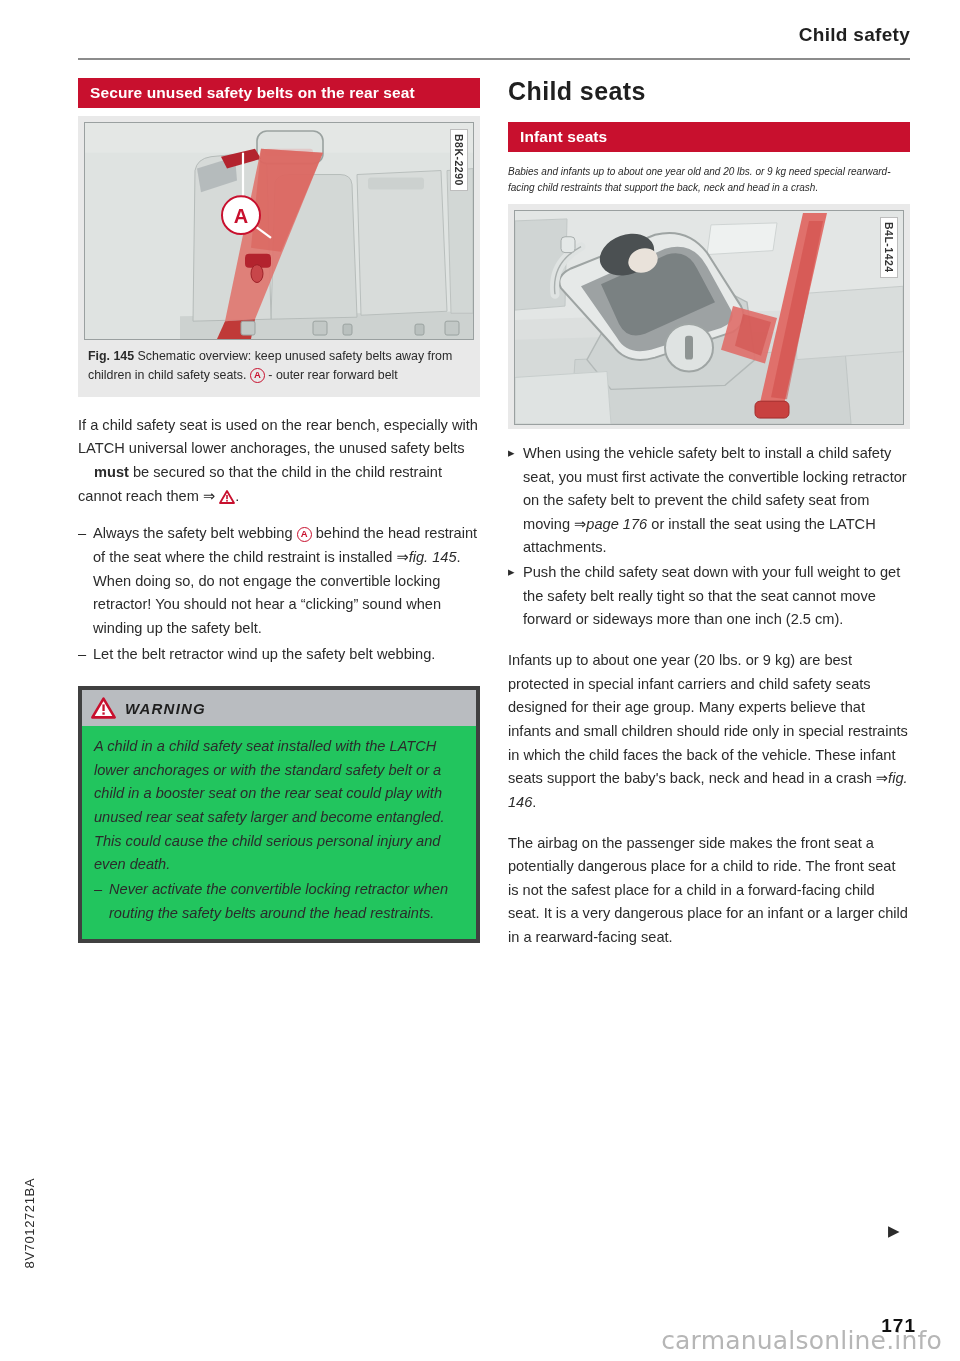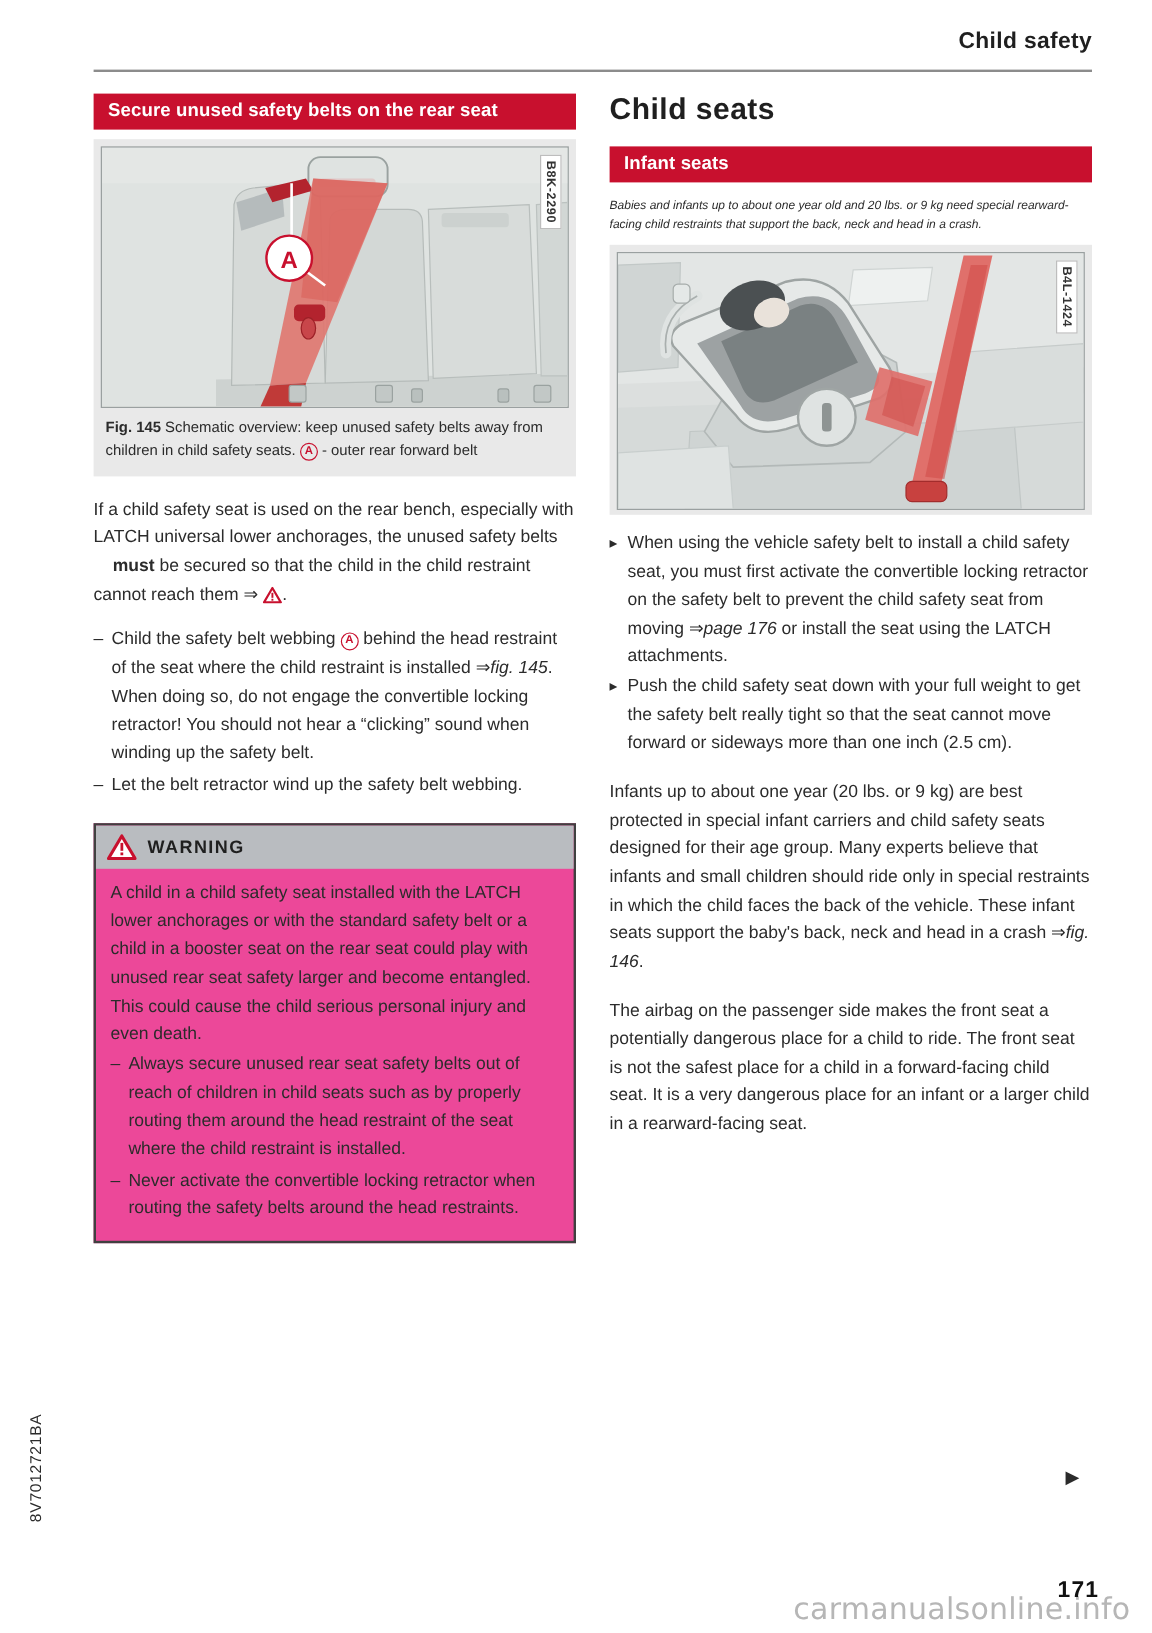--- a/index.html
+++ b/index.html
@@ -176,23 +176,24 @@
     position: absolute;
     left: 0;
     top: 0;
     font-size: 13px;
     color: #2b2b2b;
   }
 
   
   .warn-box {
     margin-top: 20px;
-    border: 2px solid #404040;
-    background: #ec4899;
+    border: 4px solid #404040;
+    background: #22c55e;
     box-sizing: border-box;
+    font-style: italic;
   }
   .warn-head {
     background: #b9bcc0;
     display: flex;
     align-items: center;
     gap: 9px;
     padding: 7px 10px 7px 9px;
   }
   .warn-head .label {
     font-size: 15px;
@@ -318,40 +319,39 @@
     <span>If a child safety seat is used on the rear bench, especially with LATCH universal lower anchorages, the unused safety belts </span><b class="strong">must</b><span> be secured so that the child in the child restraint cannot reach them </span><span>⇒</span>
     <svg class="tri-warn" width="16" height="14" viewBox="0 0 16 14">
       <path d="M8 1 L15 13 L1 13 Z" fill="#ffffff" stroke="#c8102e" stroke-width="1.8" stroke-linejoin="round"></path>
       <rect x="7.2" y="5" width="1.6" height="4.2" fill="#c8102e"></rect>
       <rect x="7.2" y="10" width="1.6" height="1.6" fill="#c8102e"></rect>
     </svg><span>.</span>
   </p>
 
   <ul class="dash">
     <li>
-      <span>Child the safety belt webbing </span><span class="circ-a">A</span><span> behind the head restraint of the seat where the child restraint is installed </span><span>⇒</span><span class="ref">fig. 145</span><span>. When doing so, do not engage the convertible locking retractor! You should not hear a “clicking” sound when winding up the safety belt.</span>
+      <span>Always the safety belt webbing </span><span class="circ-a">A</span><span> behind the head restraint of the seat where the child restraint is installed </span><span>⇒</span><span class="ref">fig. 145</span><span>. When doing so, do not engage the convertible locking retractor! You should not hear a “clicking” sound when winding up the safety belt.</span>
     </li>
     <li>
       <span>Let the belt retractor wind up the safety belt webbing.</span>
     </li>
   </ul>
 
   <div class="warn-box">
     <div class="warn-head">
       <svg width="25" height="22" viewBox="0 0 25 22">
         <path d="M12.5 1.6 L23.6 20.4 L1.4 20.4 Z" fill="#ffffff" stroke="#c8102e" stroke-width="2.6" stroke-linejoin="round"></path>
         <rect x="11.4" y="7.4" width="2.3" height="6.6" fill="#c8102e"></rect>
         <rect x="11.4" y="15.4" width="2.3" height="2.3" fill="#c8102e"></rect>
       </svg>
       <span class="label">WARNING</span>
     </div>
     <div class="warn-body">
       <p>A child in a child safety seat installed with the LATCH lower anchorages or with the standard safety belt or a child in a booster seat on the rear seat could play with unused rear seat safety larger and become entangled. This could cause the child serious personal injury and even death.</p>
       <ul class="dash">
-        <li>Always secure unused rear seat safety belts out of reach of children in child seats such as by properly routing them around the head restraint of the seat where the child restraint is installed.</li>
         <li>Never activate the convertible locking retractor when routing the safety belts around the head restraints.</li>
       </ul>
     </div>
   </div>
 </div>
 
 <div class="col col-right">
 
   <h1 class="chapter-title">Child seats</h1>
 

